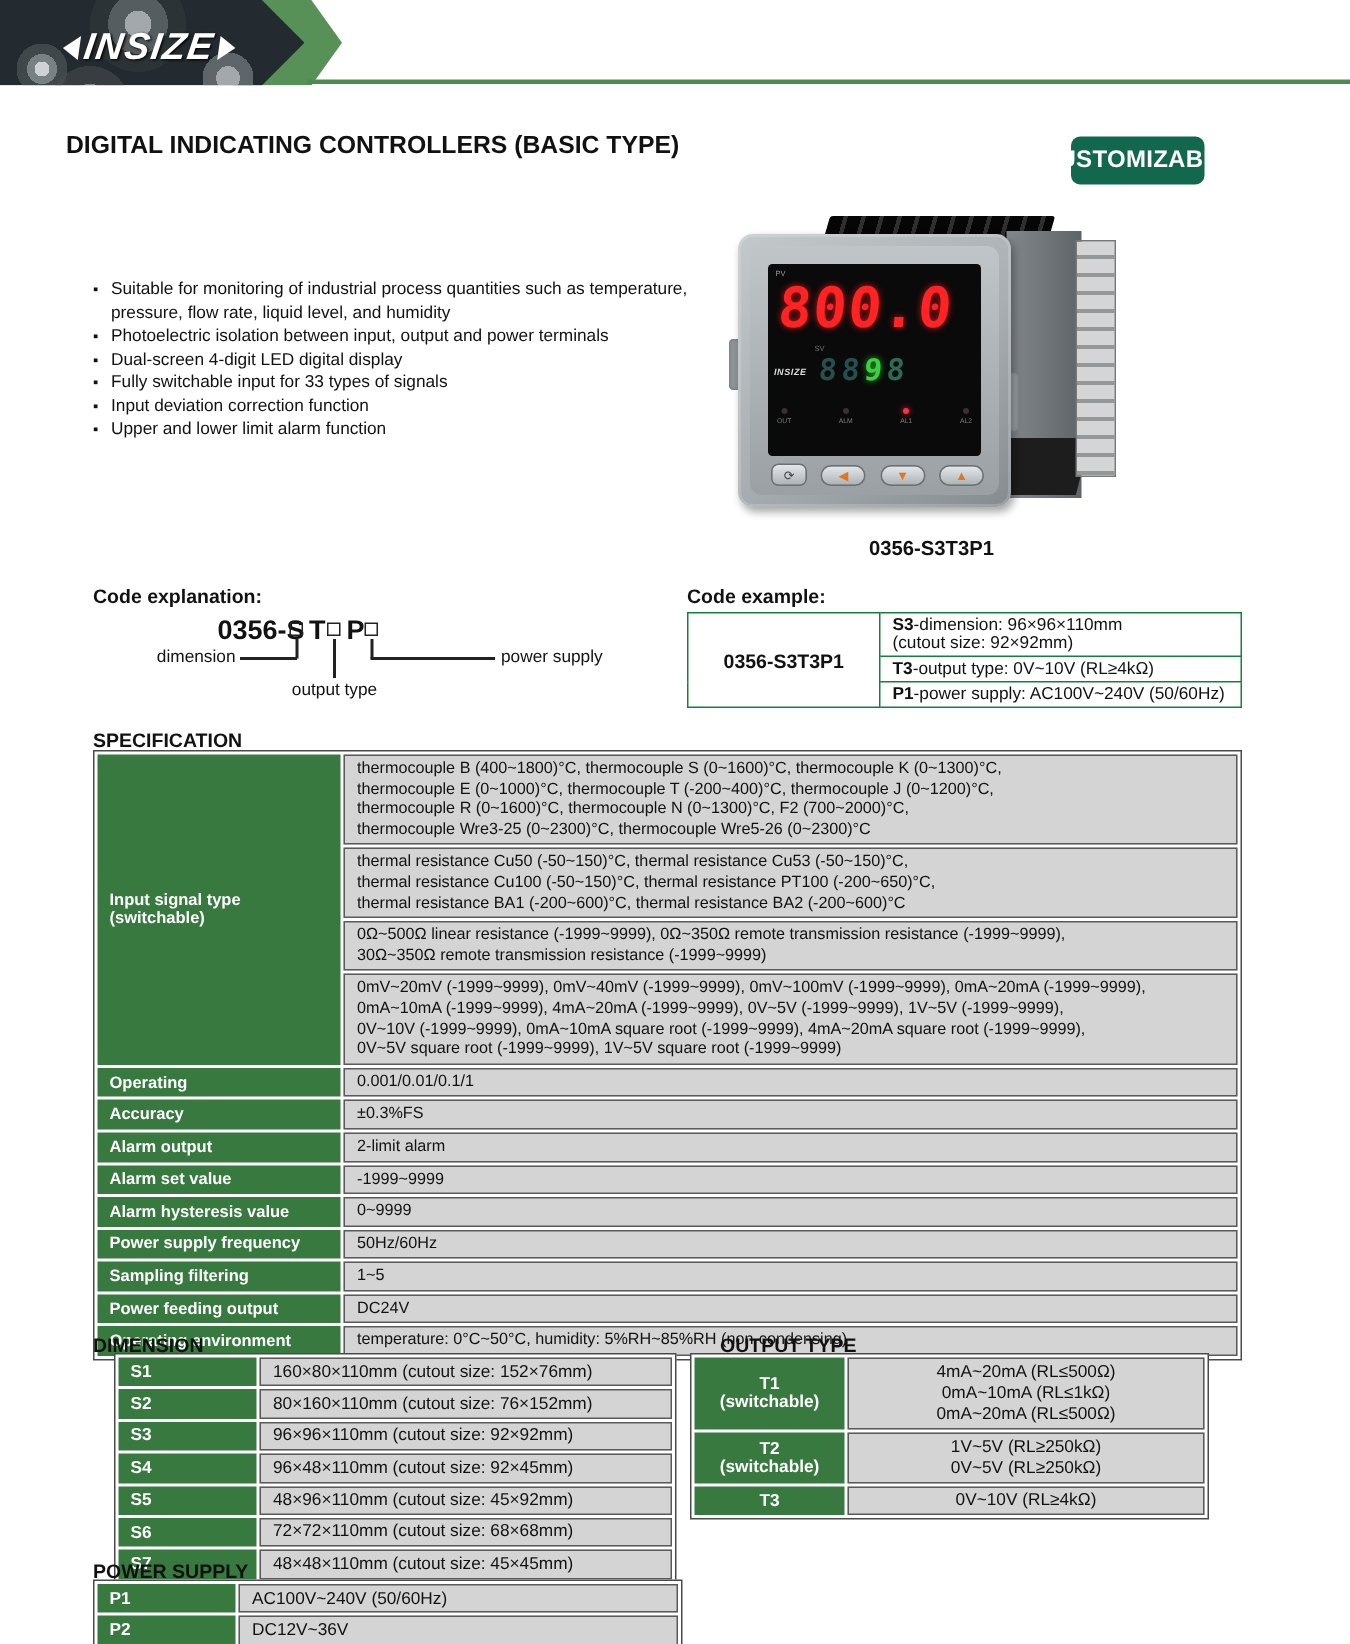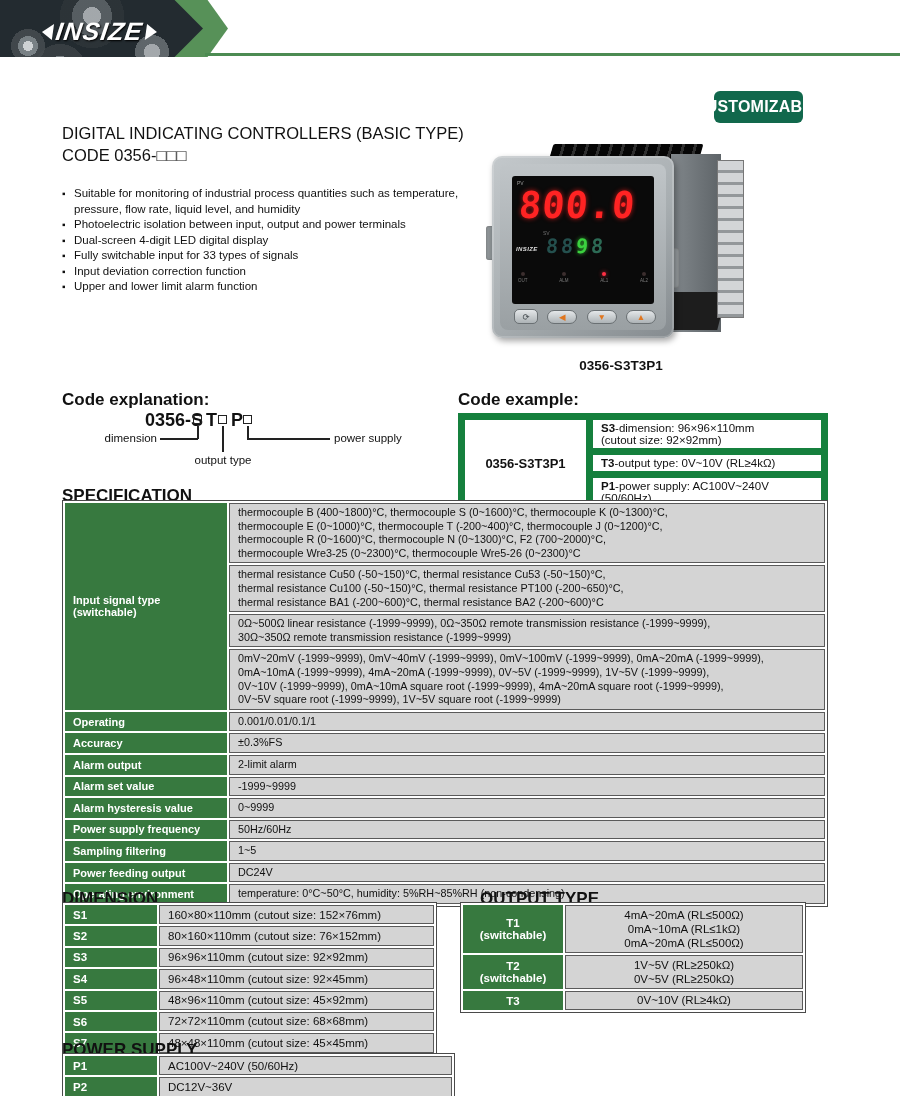--- a/index.html
+++ b/index.html
@@ -25,21 +25,21 @@
       radial-gradient(circle at 28px 46px, rgba(225,228,230,.9) 0 5px, rgba(130,138,142,.9) 5px 10px, rgba(70,76,80,.85) 10px 17px, rgba(35,42,46,0) 17px),
       radial-gradient(circle at 92px 16px, rgba(205,209,212,.75) 0 9px, rgba(95,102,106,.85) 9px 20px, rgba(45,52,56,.9) 20px 32px, rgba(35,42,46,0) 32px),
       radial-gradient(circle at 152px 52px, rgba(195,199,202,.8) 0 8px, rgba(105,112,116,.85) 8px 17px, rgba(35,42,46,0) 17px),
       radial-gradient(circle at 60px 70px, rgba(160,166,170,.7) 0 14px, rgba(60,66,70,.8) 14px 26px, rgba(35,42,46,0) 26px);}
   .brand-logo{position:absolute;left:42px;top:17px;display:flex;align-items:center;gap:3px;transform:skewX(-8deg);}
   .brand-logo .tri-l{width:0;height:0;border-top:8px solid transparent;border-bottom:8px solid transparent;border-right:11px solid #fff;}
   .brand-logo .tri-r{width:0;height:0;border-top:8px solid transparent;border-bottom:8px solid transparent;border-left:11px solid #fff;}
   .brand-logo .brand-text{font-size:25px;font-weight:bold;font-style:italic;color:#fff;letter-spacing:1px;text-shadow:1px 1px 2px #000;}
   .header-rule{position:absolute;left:205px;top:53px;width:695px;height:2.5px;background:var(--green-line);}
   
-  .page-title{position:absolute;left:62px;top:86px;font-size:16.5px;font-weight:normal;line-height:22px;margin-top:36px;}
+  .page-title{position:absolute;left:44px;top:86px;font-size:16.5px;font-weight:bold;line-height:22px;}
   .badge{position:absolute;left:714px;top:91px;width:89px;height:32px;background:var(--green-badge);border-radius:6px;
     color:#fff;font-size:16px;font-weight:bold;display:flex;align-items:center;justify-content:center;letter-spacing:.2px;}
   
   .features{position:absolute;left:62px;top:186px;width:414px;list-style:none;}
   .features li{position:relative;padding-left:12px;font-size:11.5px;line-height:15.5px;}
   .features li::before{content:"\25AA";position:absolute;left:0;top:0;font-size:10px;}
   
   .device{position:absolute;left:486px;top:140px;width:270px;height:212px;}
   .dev-fins{position:absolute;left:62px;top:4px;width:150px;height:38px;transform:skewX(-16deg);border-radius:2px;
     background:repeating-linear-gradient(90deg,#060606 0 9px,#2f2f2f 9px 12px);}
@@ -69,47 +69,47 @@
   .led .dot{width:4px;height:4px;border-radius:50%;background:#3c2f2f;}
   .led.on .dot{background:#ff3044;box-shadow:0 0 4px rgba(255,48,68,.9);}
   .led .lbl{font-size:4.5px;color:#7a7a7a;}
   .btn-row{position:absolute;left:28px;top:169px;width:142px;display:flex;justify-content:space-between;align-items:center;}
   .btn{display:flex;align-items:center;justify-content:center;border:1px solid #6a7073;
     background:linear-gradient(#e4e7e9,#adb3b6);font-size:8.5px;color:#e0761f;}
   .btn.round{width:24px;height:15px;border-radius:5px;color:#3d4448;}
   .btn.pill{width:30px;height:14px;border-radius:8px;}
   .device-caption{position:absolute;left:486px;top:358px;width:270px;text-align:center;font-size:13.5px;font-weight:bold;}
   
-  .section-label{font-size:17px;font-weight:bold;}
+  .section-label{font-size:13px;font-weight:bold;}
   .code-exp{position:absolute;left:62px;top:390px;width:390px;height:86px;}
   .code-exp .section-label{position:absolute;left:0;top:0;}
   .code-exp .cp{position:absolute;font-size:18px;font-weight:bold;}
   .code-exp .box{position:absolute;width:9px;height:9px;border:1.3px solid #222;}
   .code-exp .ln{position:absolute;background:#222;}
   .code-exp .dlabel{position:absolute;font-size:11.5px;}
   
   .code-ex{position:absolute;left:458px;top:390px;width:370px;}
   .code-ex .section-label{display:block;margin-bottom:3px;}
   .code-ex table{border-collapse:collapse;width:370px;}
-  .code-ex td{border:7px solid #15803d;font-size:11.5px;padding:2px 8px;vertical-align:middle;}
+  .code-ex td{border:1px solid #15803d;font-size:11.5px;padding:2px 8px;vertical-align:middle;}
   .code-ex td.code-cell{width:128px;text-align:center;font-size:13px;font-weight:bold;}
   .code-ex td .pre{white-space:pre-line;}
   
   .dtable{border-collapse:separate;border-spacing:2px;background:#fff;border:1px solid #4a4a4a;}
   .dtable td{vertical-align:middle;}
   .gcell{background:var(--green-cell);color:#fff;font-weight:bold;padding:1px 8px;white-space:pre-line;}
   .vcell{background:var(--cell-gray);border:1px solid #5a5a5a;padding:2px 8px;white-space:pre-line;}
   
   .spec-label{position:absolute;left:62px;top:486px;}
   .spec-table{position:absolute;left:62px;top:500px;width:766px;}
   .spec-table .gcell{width:162px;font-size:11px;}
   .spec-table .vcell{font-size:10.8px;line-height:1.26;}
   
   .dim-label{position:absolute;left:62px;top:889px;}
-  .dim-table{position:absolute;left:62px;top:902px;width:375px;}
+  .dim-table{position:absolute;left:76px;top:902px;width:375px;}
   .out-label{position:absolute;left:480px;top:889px;}
   .out-table{position:absolute;left:460px;top:902px;width:346px;text-align:center;}
   .pow-label{position:absolute;left:62px;top:1040px;}
   .pow-table{position:absolute;left:62px;top:1053px;width:393px;}
   .dim-table .gcell,.pow-table .gcell{width:92px;font-size:11.5px;}
   .out-table .gcell{width:100px;font-size:11.5px;}
   .dim-table .vcell,.pow-table .vcell,.out-table .vcell{font-size:11.5px;line-height:1.25;padding:1.5px 8px;}
 </style>
 </head>
 <body>
@@ -119,21 +119,20 @@
   <div class="brand-logo">
     <span class="tri-l"></span>
     <span class="brand-text">INSIZE</span>
     <span class="tri-r"></span>
   </div>
 </div>
 <div class="header-rule"></div>
 
 <div class="page-title">
   <div>DIGITAL INDICATING CONTROLLERS (BASIC TYPE)</div>
-  <div>CODE 0356-□□□</div>
 </div>
 <div class="badge">CUSTOMIZABLE</div>
 
 <ul class="features">
   <li>Suitable for monitoring of industrial process quantities such as temperature, pressure, flow rate, liquid level, and humidity</li>
   <li>Photoelectric isolation between input, output and power terminals</li>
   <li>Dual-screen 4-digit LED digital display</li>
   <li>Fully switchable input for 33 types of signals</li>
   <li>Input deviation correction function</li>
   <li>Upper and lower limit alarm function</li>

